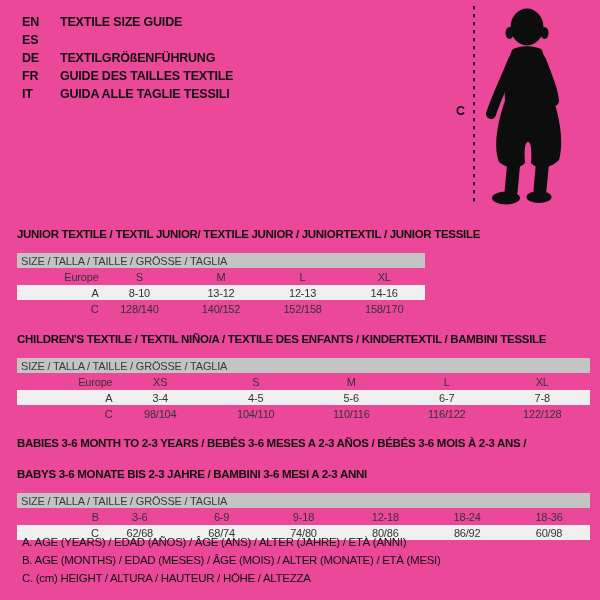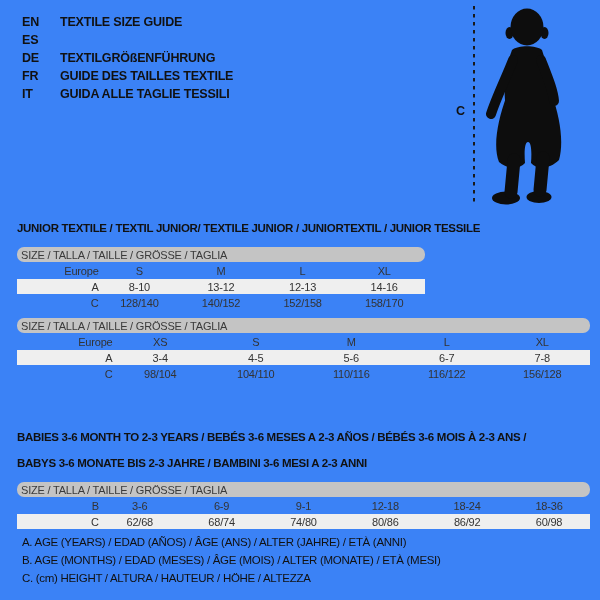--- a/index.html
+++ b/index.html
@@ -3,43 +3,43 @@
 <meta charset="utf-8">
 <style>
   :root{
     --bar-bg:#c4c4c4;
     --shade-bg:#efefef;
     --ink:#111111;
     --cell-ink:#333333;
   }
   html,body{margin:0;padding:0;background:#ffffff;}
   .canvas{
-    position:relative;width:600px;height:600px;background:#3b82f6;overflow:hidden;
+    position:relative;width:600px;height:600px;background:#ec4899;overflow:hidden;
     font-family:"Liberation Sans","DejaVu Sans",sans-serif;color:var(--ink);
   }
   
   .lang-block{position:absolute;left:22px;top:13px;}
   .lang-row{display:flex;line-height:18px;font-size:12.5px;font-weight:bold;letter-spacing:-0.2px;}
   .lang-code{width:38px;flex:0 0 38px;}
   
   .figure-block{position:absolute;left:440px;top:0px;width:160px;height:215px;}
   .fig-c{position:absolute;left:16px;top:104px;font-size:12.5px;font-weight:bold;}
   
   .section{position:absolute;left:17px;}
   .sec-junior{top:212px;}
   .sec-children{top:317px;}
   .sec-babies{top:421px;}
-  .sec-title{font-size:11.5px;font-weight:bold;line-height:17px;letter-spacing:-0.3px;margin:8px 0 9px 0;white-space:nowrap;}
+  .sec-title{font-size:11.5px;font-weight:bold;line-height:17px;letter-spacing:-0.3px;margin:14px 0 9px 0;white-space:nowrap;}
   table.size-table{border-collapse:separate;border-spacing:0 1px;table-layout:fixed;}
   .sec-junior table.size-table{width:408px;}
   .sec-children table.size-table{width:573px;}
   .sec-babies table.size-table{width:573px;}
   .size-table th.bar{
     background:var(--bar-bg);height:15px;font-weight:normal;font-size:11px;color:#3a3a3a;
-    text-align:left;padding:0 0 0 4px;letter-spacing:-0.2px;white-space:nowrap;border-radius:7px;
+    text-align:left;padding:0 0 0 4px;letter-spacing:-0.2px;white-space:nowrap;
   }
   .size-table td{height:15px;font-size:11px;color:var(--cell-ink);text-align:center;padding:0;letter-spacing:-0.2px;}
   .size-table td.lbl{text-align:right;padding-left:3px;width:80px;}
   .size-table tr.shaded td{background:var(--shade-bg);}
   
   .foot-block{position:absolute;left:22px;top:533px;}
   .foot-line{font-size:11.5px;font-weight:normal;line-height:18px;letter-spacing:-0.3px;white-space:nowrap;}
 </style>
 </head>
 <body>
@@ -126,20 +126,21 @@
               <td class="lbl">C</td>
               <td>128/140</td>
               <td>140/152</td>
               <td>152/158</td>
               <td>158/170</td>
             </tr>
           </tbody>
         </table>
       </div>
       <div class="section sec-children">
+        <div class="sec-title">CHILDREN'S TEXTILE / TEXTIL NIÑO/A / TEXTILE DES ENFANTS / KINDERTEXTIL / BAMBINI TESSILE</div>
         <table class="size-table">
           <thead>
             <tr>
               <th class="bar" colspan="6">SIZE / TALLA / TAILLE / GRÖSSE / TAGLIA</th>
             </tr>
           </thead>
           <tbody>
             <tr>
               <td class="lbl">Europe</td>
               <td>XS</td>
@@ -155,40 +156,40 @@
               <td>5-6</td>
               <td>6-7</td>
               <td>7-8</td>
             </tr>
             <tr>
               <td class="lbl">C</td>
               <td>98/104</td>
               <td>104/110</td>
               <td>110/116</td>
               <td>116/122</td>
-              <td>156/128</td>
+              <td>122/128</td>
             </tr>
           </tbody>
         </table>
       </div>
       <div class="section sec-babies">
         <div class="sec-title">BABIES 3-6 MONTH TO 2-3 YEARS / BEBÉS 3-6 MESES A 2-3 AÑOS / BÉBÉS 3-6 MOIS À 2-3 ANS /</div>
         <div class="sec-title">BABYS 3-6 MONATE BIS 2-3 JAHRE / BAMBINI 3-6 MESI A 2-3 ANNI</div>
         <table class="size-table">
           <thead>
             <tr>
               <th class="bar" colspan="7">SIZE / TALLA / TAILLE / GRÖSSE / TAGLIA</th>
             </tr>
           </thead>
           <tbody>
             <tr>
               <td class="lbl">B</td>
               <td>3-6</td>
               <td>6-9</td>
-              <td>9-1</td>
+              <td>9-18</td>
               <td>12-18</td>
               <td>18-24</td>
               <td>18-36</td>
             </tr>
             <tr class="shaded">
               <td class="lbl">C</td>
               <td>62/68</td>
               <td>68/74</td>
               <td>74/80</td>
               <td>80/86</td>

